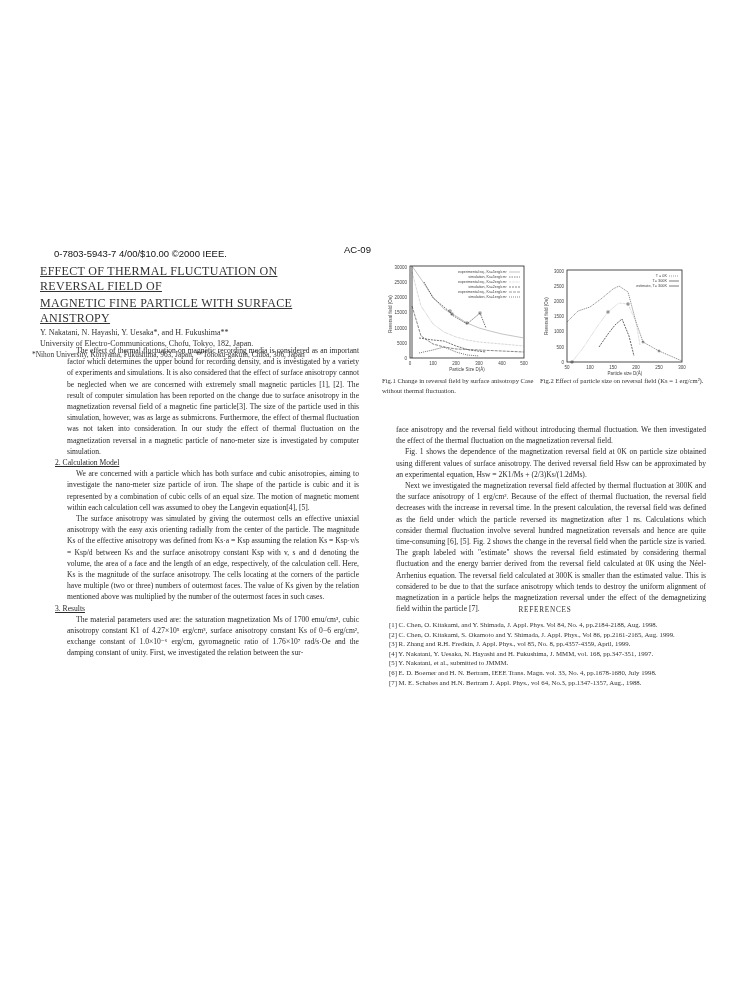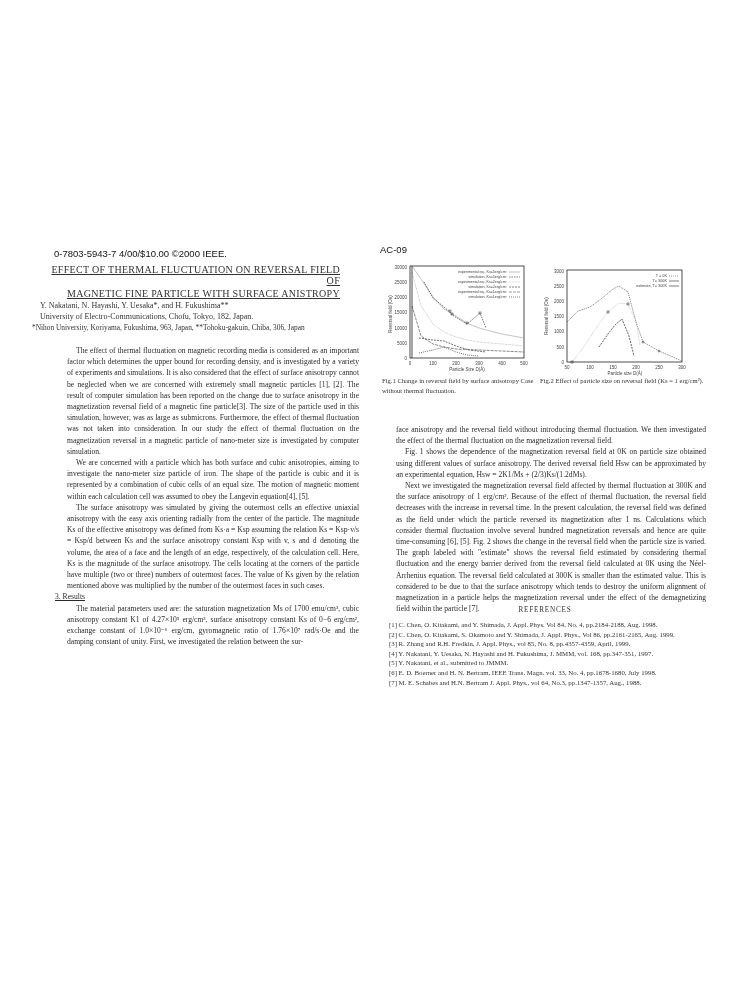--- a/index.html
+++ b/index.html
@@ -1,48 +1,49 @@
 <!DOCTYPE html>
 <html><head>
 <meta charset="utf-8">
 <style>
   html, body { margin:0; padding:0; background:#ffffff; }
   body { width:755px; height:1000px; position:relative; overflow:hidden;
          font-family:"Liberation Serif", "DejaVu Serif", serif; color:#1a1a1a; }
   .abs { position:absolute; }
   .hdr { font-family:"Liberation Sans", sans-serif; font-size:9.5px; color:#111; }
-  .title { font-size:10px; text-align:right; letter-spacing:0.3px; color:#333; }
+  .title { font-size:12px; text-align:left; letter-spacing:0.3px; color:#333; }
   .authors { font-size:8px; text-align:left; color:#333; }
   .body-text { font-size:7.6px; line-height:11.2px; text-align:justify; color:#2a2a2a;margin-left:12px; }
   .body-text p { margin:0; text-indent:9px; }
   .sec { font-size:7.6px; line-height:11.2px; color:#2a2a2a; }
   .sec.u { text-decoration:underline; }
   .caption { font-size:6.6px; line-height:10px; color:#333; }
   .refs-title { font-size:7.2px; letter-spacing:0.8px; text-align:center; color:#333; }
   .ref { font-size:6.8px; line-height:9.6px; color:#333; white-space:nowrap; }
   svg text { font-family:"Liberation Sans", sans-serif; }
 </style>
 </head>
 <body>
 
 <div class="abs hdr" style="left:54px; top:248px;">0-7803-5943-7  4/00/$10.00 ©2000  IEEE.</div>
-<div class="abs hdr" style="left:380px; top:244px;">AC-09</div>
+<div class="abs hdr" style="left:344px; top:244px;">AC-09</div>
 
 <div class="abs" style="left:40px; top:264px; width:300px;">
   <div class="title" style="text-decoration:underline;">EFFECT OF THERMAL FLUCTUATION ON REVERSAL FIELD OF</div>
   <div class="title" style="text-decoration:underline; margin-top:2px;">MAGNETIC FINE PARTICLE WITH SURFACE ANISTROPY</div>
   <div class="authors" style="margin-top:2px;">Y. Nakatani, N. Hayashi, Y. Uesaka*, and H. Fukushima**</div>
   <div class="authors" style="margin-top:2px;">University of Electro-Communications, Chofu, Tokyo, 182, Japan.</div>
   <div class="authors" style="margin-top:2px; white-space:nowrap; font-size:7.4px; margin-left:-8px;">*Nihon University, Koriyama, Fukushima, 963, Japan, **Tohoku-gakuin, Chiba, 306, Japan</div>
 </div>
 
 <div class="abs" style="left:55px; top:345px; width:304px;">
   <div class="body-text">
     <p>The effect of thermal fluctuation on magnetic recording media is considered as an important factor which determines the upper bound for recording density, and is investigated by a variety of experiments and simulations. It is also considered that the effect of surface anisotropy cannot be neglected when we are concerned with extremely small magnetic particles [1], [2]. The result of computer simulation has been reported on the change due to surface anisotropy in the magnetization reversal field of a magnetic fine particle[3]. The size of the particle used in this simulation, however, was as large as submicrons. Furthermore, the effect of thermal fluctuation was not taken into consideration. In our study the effect of thermal fluctuation on the magnetization reversal in a magnetic particle of nano-meter size is investigated by computer simulation.</p>
   </div>
+  <div class="sec u">2. Calculation Model</div>
   <div class="body-text">
     <p>We are concerned with a particle which has both surface and cubic anisotropies, aiming to investigate the nano-meter size particle of iron. The shape of the particle is cubic and it is represented by a combination of cubic cells of an equal size. The motion of magnetic moment within each calculation cell was assumed to obey the Langevin equation[4], [5].</p>
     <p>The surface anisotropy was simulated by giving the outermost cells an effective uniaxial anisotropy with the easy axis orienting radially from the center of the particle. The magnitude Ks of the effective anisotropy was defined from Ks·a = Ksp assuming the relation Ks = Ksp·v/s = Ksp/d between Ks and the surface anisotropy constant Ksp with v, s and d denoting the volume, the area of a face and the length of an edge, respectively, of the calculation cell. Here, Ks is the magnitude of the surface anisotropy. The cells locating at the corners of the particle have multiple (two or three) numbers of outermost faces. The value of Ks given by the relation mentioned above was multiplied by the number of the outermost faces in such cases.</p>
   </div>
   <div class="sec u">3. Results</div>
   <div class="body-text">
     <p>The material parameters used are: the saturation magnetization Ms of 1700 emu/cm³, cubic anisotropy constant K1 of 4.27×10⁵ erg/cm³, surface anisotropy constant Ks of 0−6 erg/cm², exchange constant of 1.0×10⁻⁶ erg/cm, gyromagnetic ratio of 1.76×10⁷ rad/s·Oe and the damping constant of unity. First, we investigated the relation between the sur-</p>
   </div>
 </div>
 

